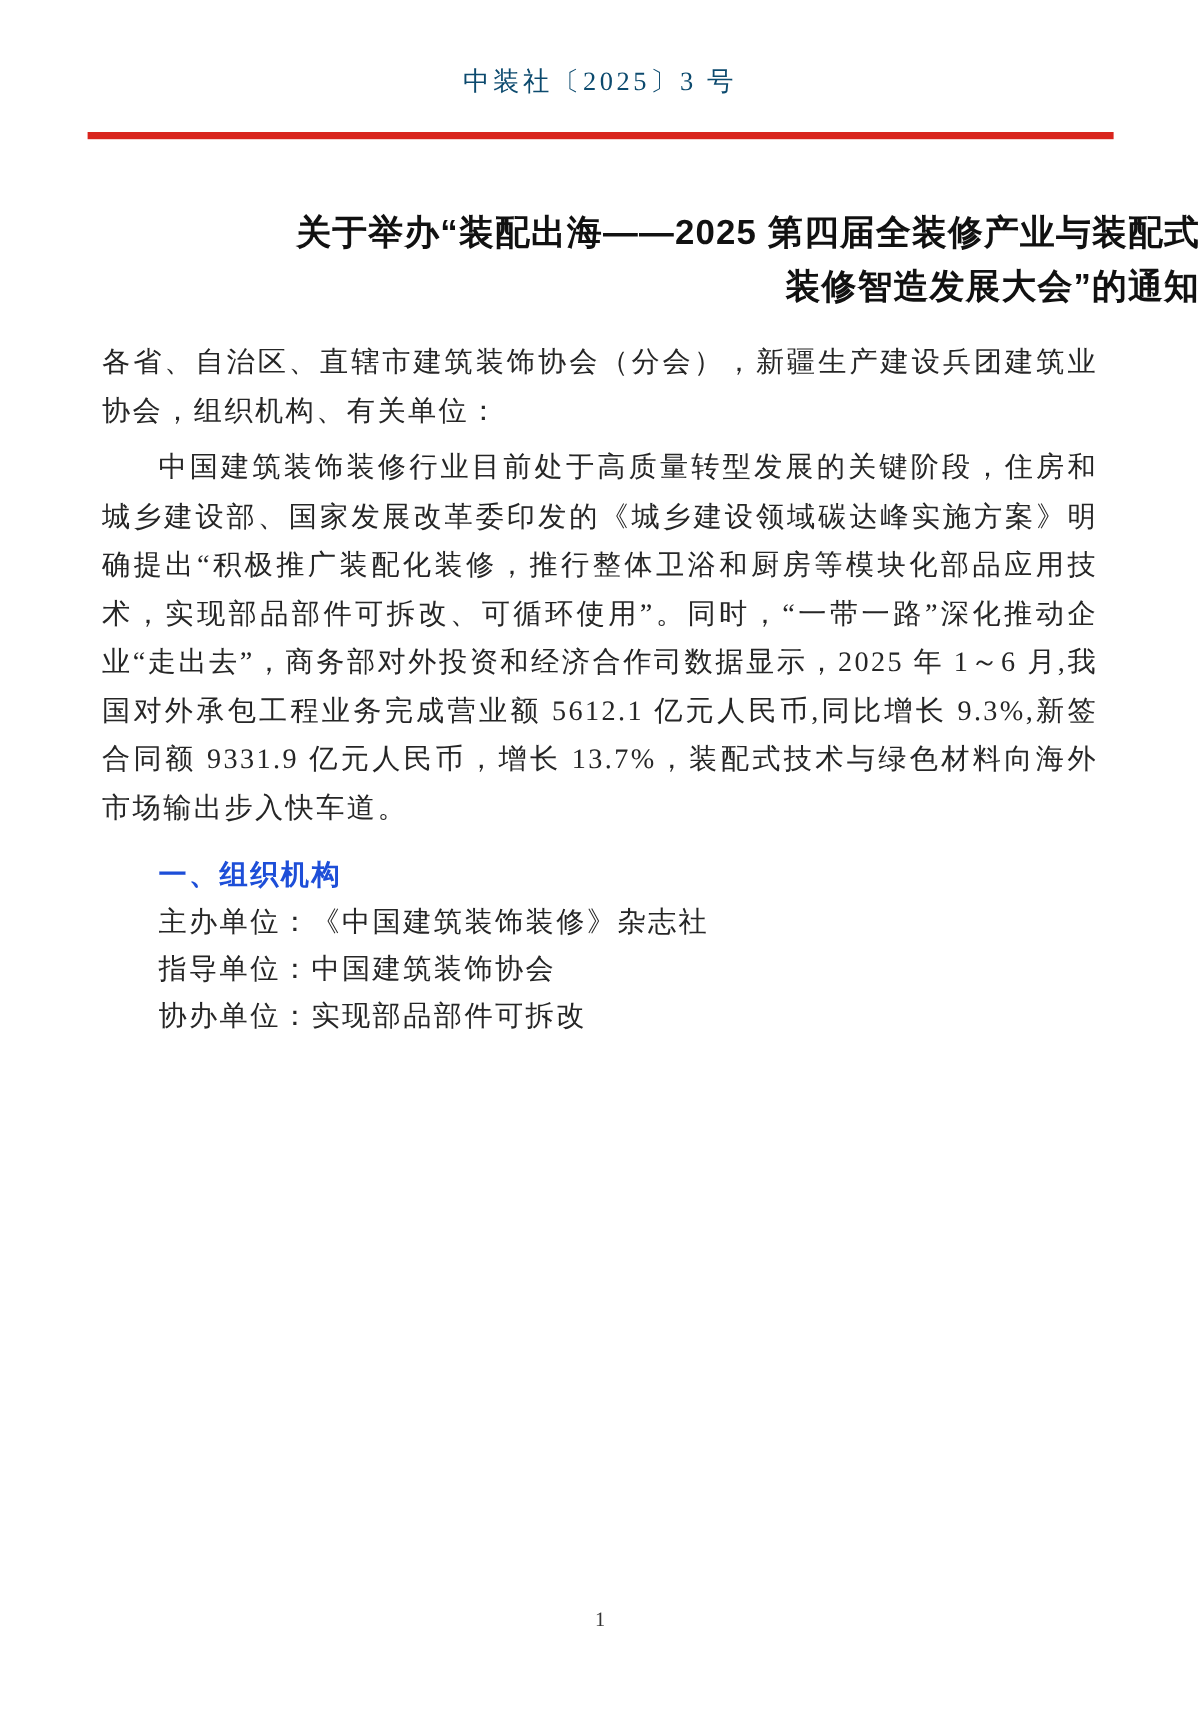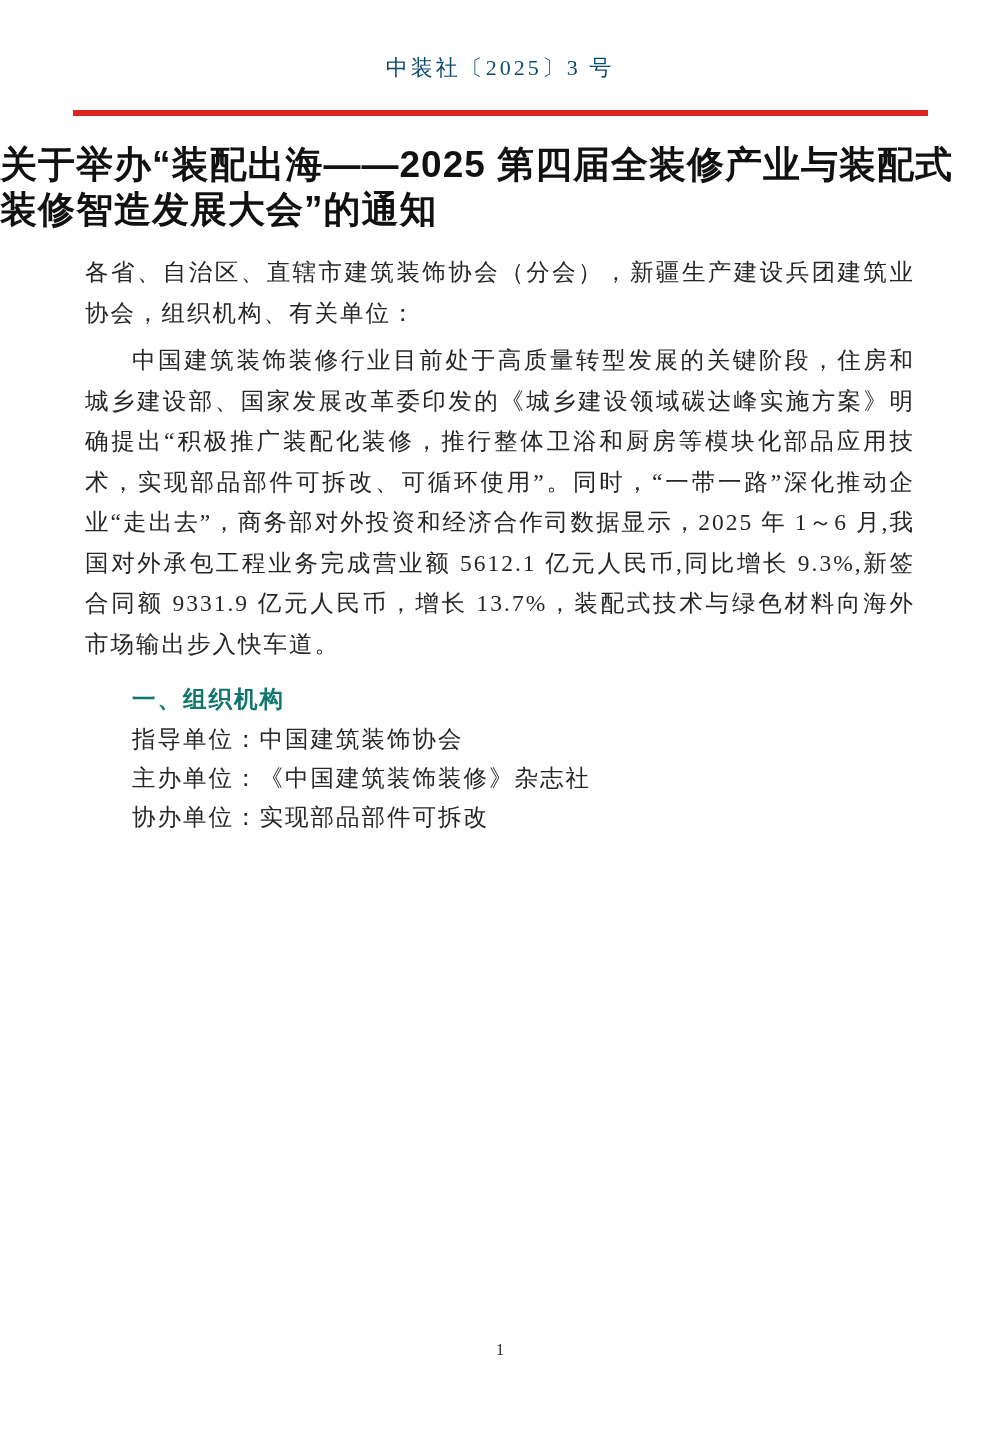--- a/index.html
+++ b/index.html
@@ -43,25 +43,25 @@
     color: #0c4a6e;
   }
   .red-line {
     margin: 26px auto 0 auto;
     width: 855px;
     height: 6px;
     background: var(--accent, #d9251d);
   }
   
   .doc-title {
-    margin-top: 26px;
-    text-align: left;
+    margin-top: 56px;
+    text-align: right;
     font-family: "Liberation Sans", "DejaVu Sans", sans-serif;
     font-weight: 700;
-    font-size: 37px;
+    font-size: 29px;
     line-height: 45px;
     letter-spacing: 1px;
     color: #111111;
   }
   
   .body-text {
     margin: 20px auto 0 auto;
     width: 830px;
     font-size: 23.5px;
     line-height: 40.5px;
@@ -70,21 +70,21 @@
     text-align: justify;
   }
   .body-text p { margin: 0; }
   .indent { text-indent: 2em; }
   .gap-sm { margin-bottom: 7px !important; }
   .gap-md { margin-bottom: 15px !important; }
   .gap-p  { margin-bottom: 10px !important; }
   .section-heading {
     font-family: "Liberation Sans", "DejaVu Sans", sans-serif;
     font-weight: 700;
-    color: #0f766e;
+    color: #1d4ed8;
   }
   .org-line { line-height: 39px; }
   .support-para { line-height: 38px; }
   .page-number {
     position: absolute;
     top: 1340px;
     left: 0;
     width: 100%;
     text-align: center;
     font-size: 17px;
@@ -108,23 +108,23 @@
   </div>
 
   <div class="body-text">
     <p class="gap-sm">各省、自治区、直辖市建筑装饰协会（分会），新疆生产建设兵团建筑业协会，组织机构、有关单位：</p>
 
     <p class="indent gap-md">中国建筑装饰装修行业目前处于高质量转型发展的关键阶段，住房和城乡建设部、国家发展改革委印发的《城乡建设领域碳达峰实施方案》明确提出“积极推广装配化装修，推行整体卫浴和厨房等模块化部品应用技术，实现部品部件可拆改、可循环使用”。同时，“一带一路”深化推动企业“走出去”，商务部对外投资和经济合作司数据显示，2025 年 1～6 月,我国对外承包工程业务完成营业额 5612.1 亿元人民币,同比增长 9.3%,新签合同额 9331.9 亿元人民币，增长 13.7%，装配式技术与绿色材料向海外市场输出步入快车道。</p>
 
 
     <p class="indent section-heading">一、组织机构</p>
 
+    <p class="indent org-line">主办单位：《中国建筑装饰装修》杂志社</p>
+
     <p class="indent org-line">指导单位：中国建筑装饰协会</p>
-
-    <p class="indent org-line">主办单位：《中国建筑装饰装修》杂志社</p>
 
     <p class="indent org-line">协办单位：实现部品部件可拆改</p>
 
   </div>
 
   <div class="page-number">1</div>
 
 </div>
 
 </body></html>

